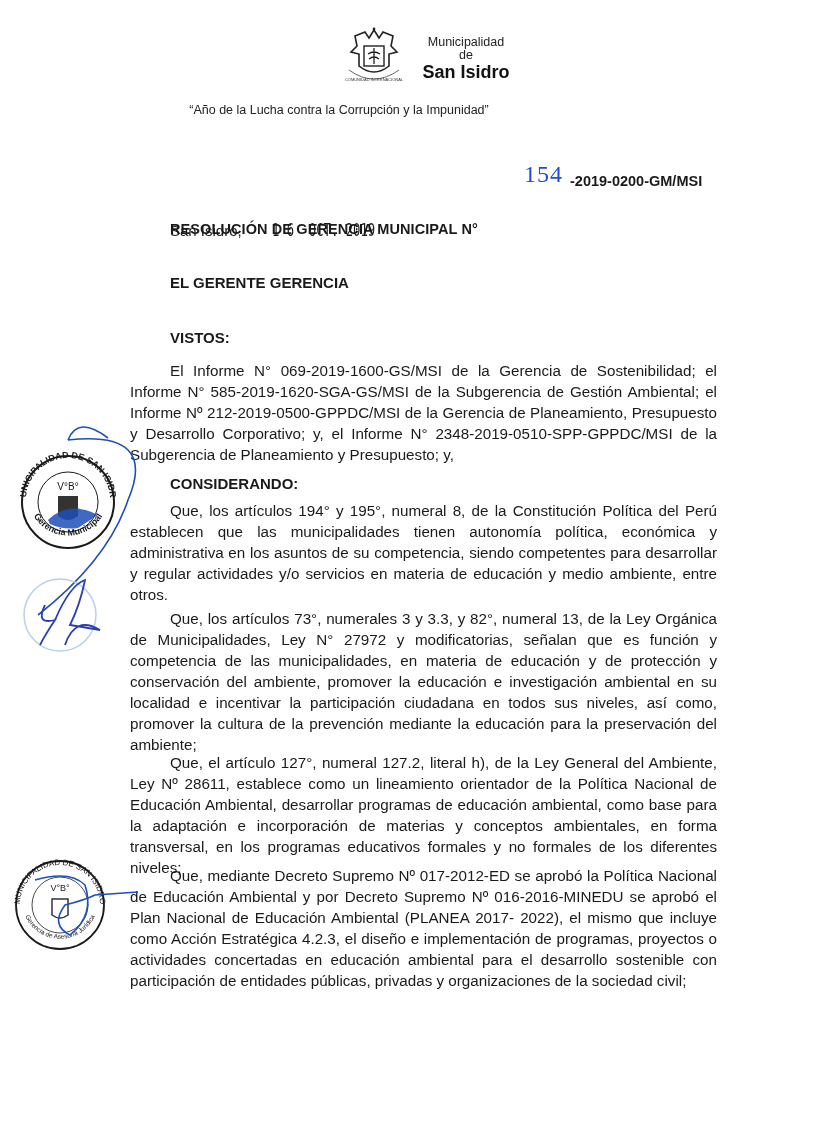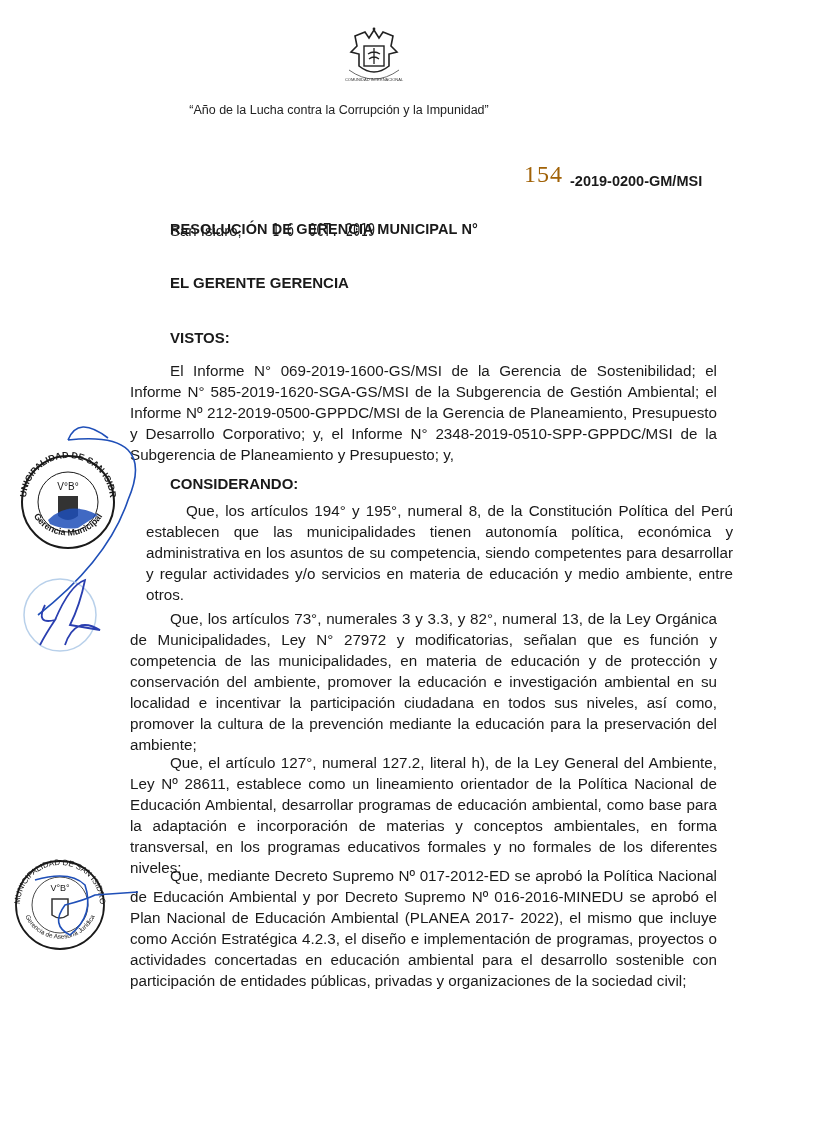--- a/index.html
+++ b/index.html
@@ -7,21 +7,21 @@
     width: 829px; height: 1136px; position: relative; overflow: hidden;
     font-family: "Liberation Sans", sans-serif; color: #1a1a1a;
   }
   .header-logo { position: absolute; left: 343px; top: 26px; width: 180px; height: 60px; }
   .crest { position: absolute; left: 0; top: 0; width: 62px; height: 58px; }
   .muni-text { position: absolute; left: 68px; top: 10px; width: 110px; text-align: center; line-height: 1.05; }
   .muni-small { font-size: 12.5px; color: #222; display: block; }
   .muni-big { font-size: 18px; font-weight: bold; color: #111; display: block; margin-top: 1px; }
   .motto { position: absolute; left: 0; width: 678px; top: 103px; text-align: center; font-size: 12.5px; color: #222; }
   .res-title { position: absolute; left: 170px; top: 173px; font-size: 14.5px; font-weight: bold; letter-spacing: 0.1px; margin-top: 48px; }
-  .res-number { position: absolute; left: 524px; top: 161px; font-family: "Liberation Serif", serif; font-size: 24px; color: #a16207; letter-spacing: 1px; text-align: right; }
+  .res-number { position: absolute; left: 524px; top: 161px; font-family: "Liberation Serif", serif; font-size: 24px; color: #1d4ed8; letter-spacing: 1px; text-align: right; }
   .res-suffix { position: absolute; left: 570px; top: 173px; font-size: 14.5px; font-weight: bold; }
   .place { position: absolute; left: 170px; top: 222px; font-size: 15px; }
   .date-stamp { position: absolute; left: 272px; top: 220px; font-family: "DejaVu Sans Mono", monospace; font-size: 17px; letter-spacing: 0px; transform: scaleX(0.72); transform-origin: left; color: #1a1a1a; }
   .heading { position: absolute; left: 170px; font-size: 15px; font-weight: bold; }
   .para {
     position: absolute; left: 130px; width: 587px; font-size: 15.2px; line-height: 21px;
     text-align: justify; text-indent: 40px; color: #1a1a1a;
   }
   .stamp { position: absolute; }
   svg text { font-family: "Liberation Sans", sans-serif; }
@@ -31,39 +31,44 @@
 
 <div class="header-logo">
   <svg class="crest" viewBox="0 0 62 58">
     <path d="M12 10 L22 6 L26 12 L31 4 L36 12 L40 6 L50 10 L48 20 L54 26 L46 28 L46 40 Q31 52 16 40 L16 28 L8 26 L14 20 Z" fill="none" stroke="#222" stroke-width="1.6"></path>
     <rect x="21" y="20" width="20" height="20" fill="none" stroke="#222" stroke-width="1.4"></rect>
     <path d="M31 22 L31 38 M25 28 Q31 24 37 28 M26 33 Q31 29 36 33" stroke="#222" stroke-width="1.3" fill="none"></path>
     <circle cx="31" cy="3" r="1.4" fill="#222"></circle>
     <path d="M6 44 Q31 62 56 44" fill="none" stroke="#444" stroke-width="0.8"></path>
     <text x="31" y="55" font-size="4" text-anchor="middle" fill="#333">COMUNIDAD INTERNACIONAL</text>
   </svg>
+  <div class="muni-text">
+    <span class="muni-small">Municipalidad</span>
+    <span class="muni-small">de</span>
+    <span class="muni-big">San Isidro</span>
+  </div>
 </div>
 
 <div class="motto">“Año de la Lucha contra la Corrupción y la Impunidad”</div>
 
 <div class="res-title">RESOLUCIÓN DE GERENCIA MUNICIPAL N°</div>
 <div class="res-number">154</div>
 <div class="res-suffix">-2019-0200-GM/MSI</div>
 
 <div class="place">San Isidro,</div>
 <div class="date-stamp" style="white-space:pre;">1 6  OCT. 2019</div>
 
 <div class="heading" style="top:274px;">EL GERENTE GERENCIA</div>
 
 <div class="heading" style="top:329px;">VISTOS:</div>
 <div class="para" style="top:360px;">El Informe N° 069-2019-1600-GS/MSI de la Gerencia de Sostenibilidad; el Informe N° 585-2019-1620-SGA-GS/MSI de la Subgerencia de Gestión Ambiental; el Informe Nº 212-2019-0500-GPPDC/MSI de la Gerencia de Planeamiento, Presupuesto y Desarrollo Corporativo; y, el Informe N° 2348-2019-0510-SPP-GPPDC/MSI de la Subgerencia de Planeamiento y Presupuesto; y,</div>
 
 <div class="heading" style="top:475px;">CONSIDERANDO:</div>
 
-<div class="para" style="top:500px;margin-left:16px;">Que, los artículos 194° y 195°, numeral 8, de la Constitución Política del Perú establecen que las municipalidades tienen autonomía política, económica y administrativa en los asuntos de su competencia, siendo competentes para desarrollar y regular actividades y/o servicios en materia de educación y medio ambiente, entre otros.</div>
+<div class="para" style="top:500px;">Que, los artículos 194° y 195°, numeral 8, de la Constitución Política del Perú establecen que las municipalidades tienen autonomía política, económica y administrativa en los asuntos de su competencia, siendo competentes para desarrollar y regular actividades y/o servicios en materia de educación y medio ambiente, entre otros.</div>
 <div class="para" style="top:608px;">Que, los artículos 73°, numerales 3 y 3.3, y 82°, numeral 13, de la Ley Orgánica de Municipalidades, Ley N° 27972 y modificatorias, señalan que es función y competencia de las municipalidades, en materia de educación y de protección y conservación del ambiente, promover la educación e investigación ambiental en su localidad e incentivar la participación ciudadana en todos sus niveles, así como, promover la cultura de la prevención mediante la educación para la preservación del ambiente;</div>
 <div class="para" style="top:752px;">Que, el artículo 127°, numeral 127.2, literal h), de la Ley General del Ambiente, Ley Nº 28611, establece como un lineamiento orientador de la Política Nacional de Educación Ambiental, desarrollar programas de educación ambiental, como base para la adaptación e incorporación de materias y conceptos ambientales, en forma transversal, en los programas educativos formales y no formales de los diferentes niveles;</div>
 <div class="para" style="top:865px;">Que, mediante Decreto Supremo Nº 017-2012-ED se aprobó la Política Nacional de Educación Ambiental y por Decreto Supremo Nº 016-2016-MINEDU se aprobó el Plan Nacional de Educación Ambiental (PLANEA 2017- 2022), el mismo que incluye como Acción Estratégica 4.2.3, el diseño e implementación de programas, proyectos o actividades concertadas en educación ambiental para el desarrollo sostenible con participación de entidades públicas, privadas y organizaciones de la sociedad civil;</div>
 
 <svg class="stamp" style="left:8px;top:420px;" width="150" height="200" viewBox="0 0 150 200">
   <defs>
     <path id="arcTop1" d="M18 80 A42 42 0 0 1 102 80"></path>
     <path id="arcBot1" d="M22 88 A40 40 0 0 0 98 88"></path>
   </defs>
   <circle cx="60" cy="82" r="46" fill="none" stroke="#1a1a1a" stroke-width="2"></circle>

